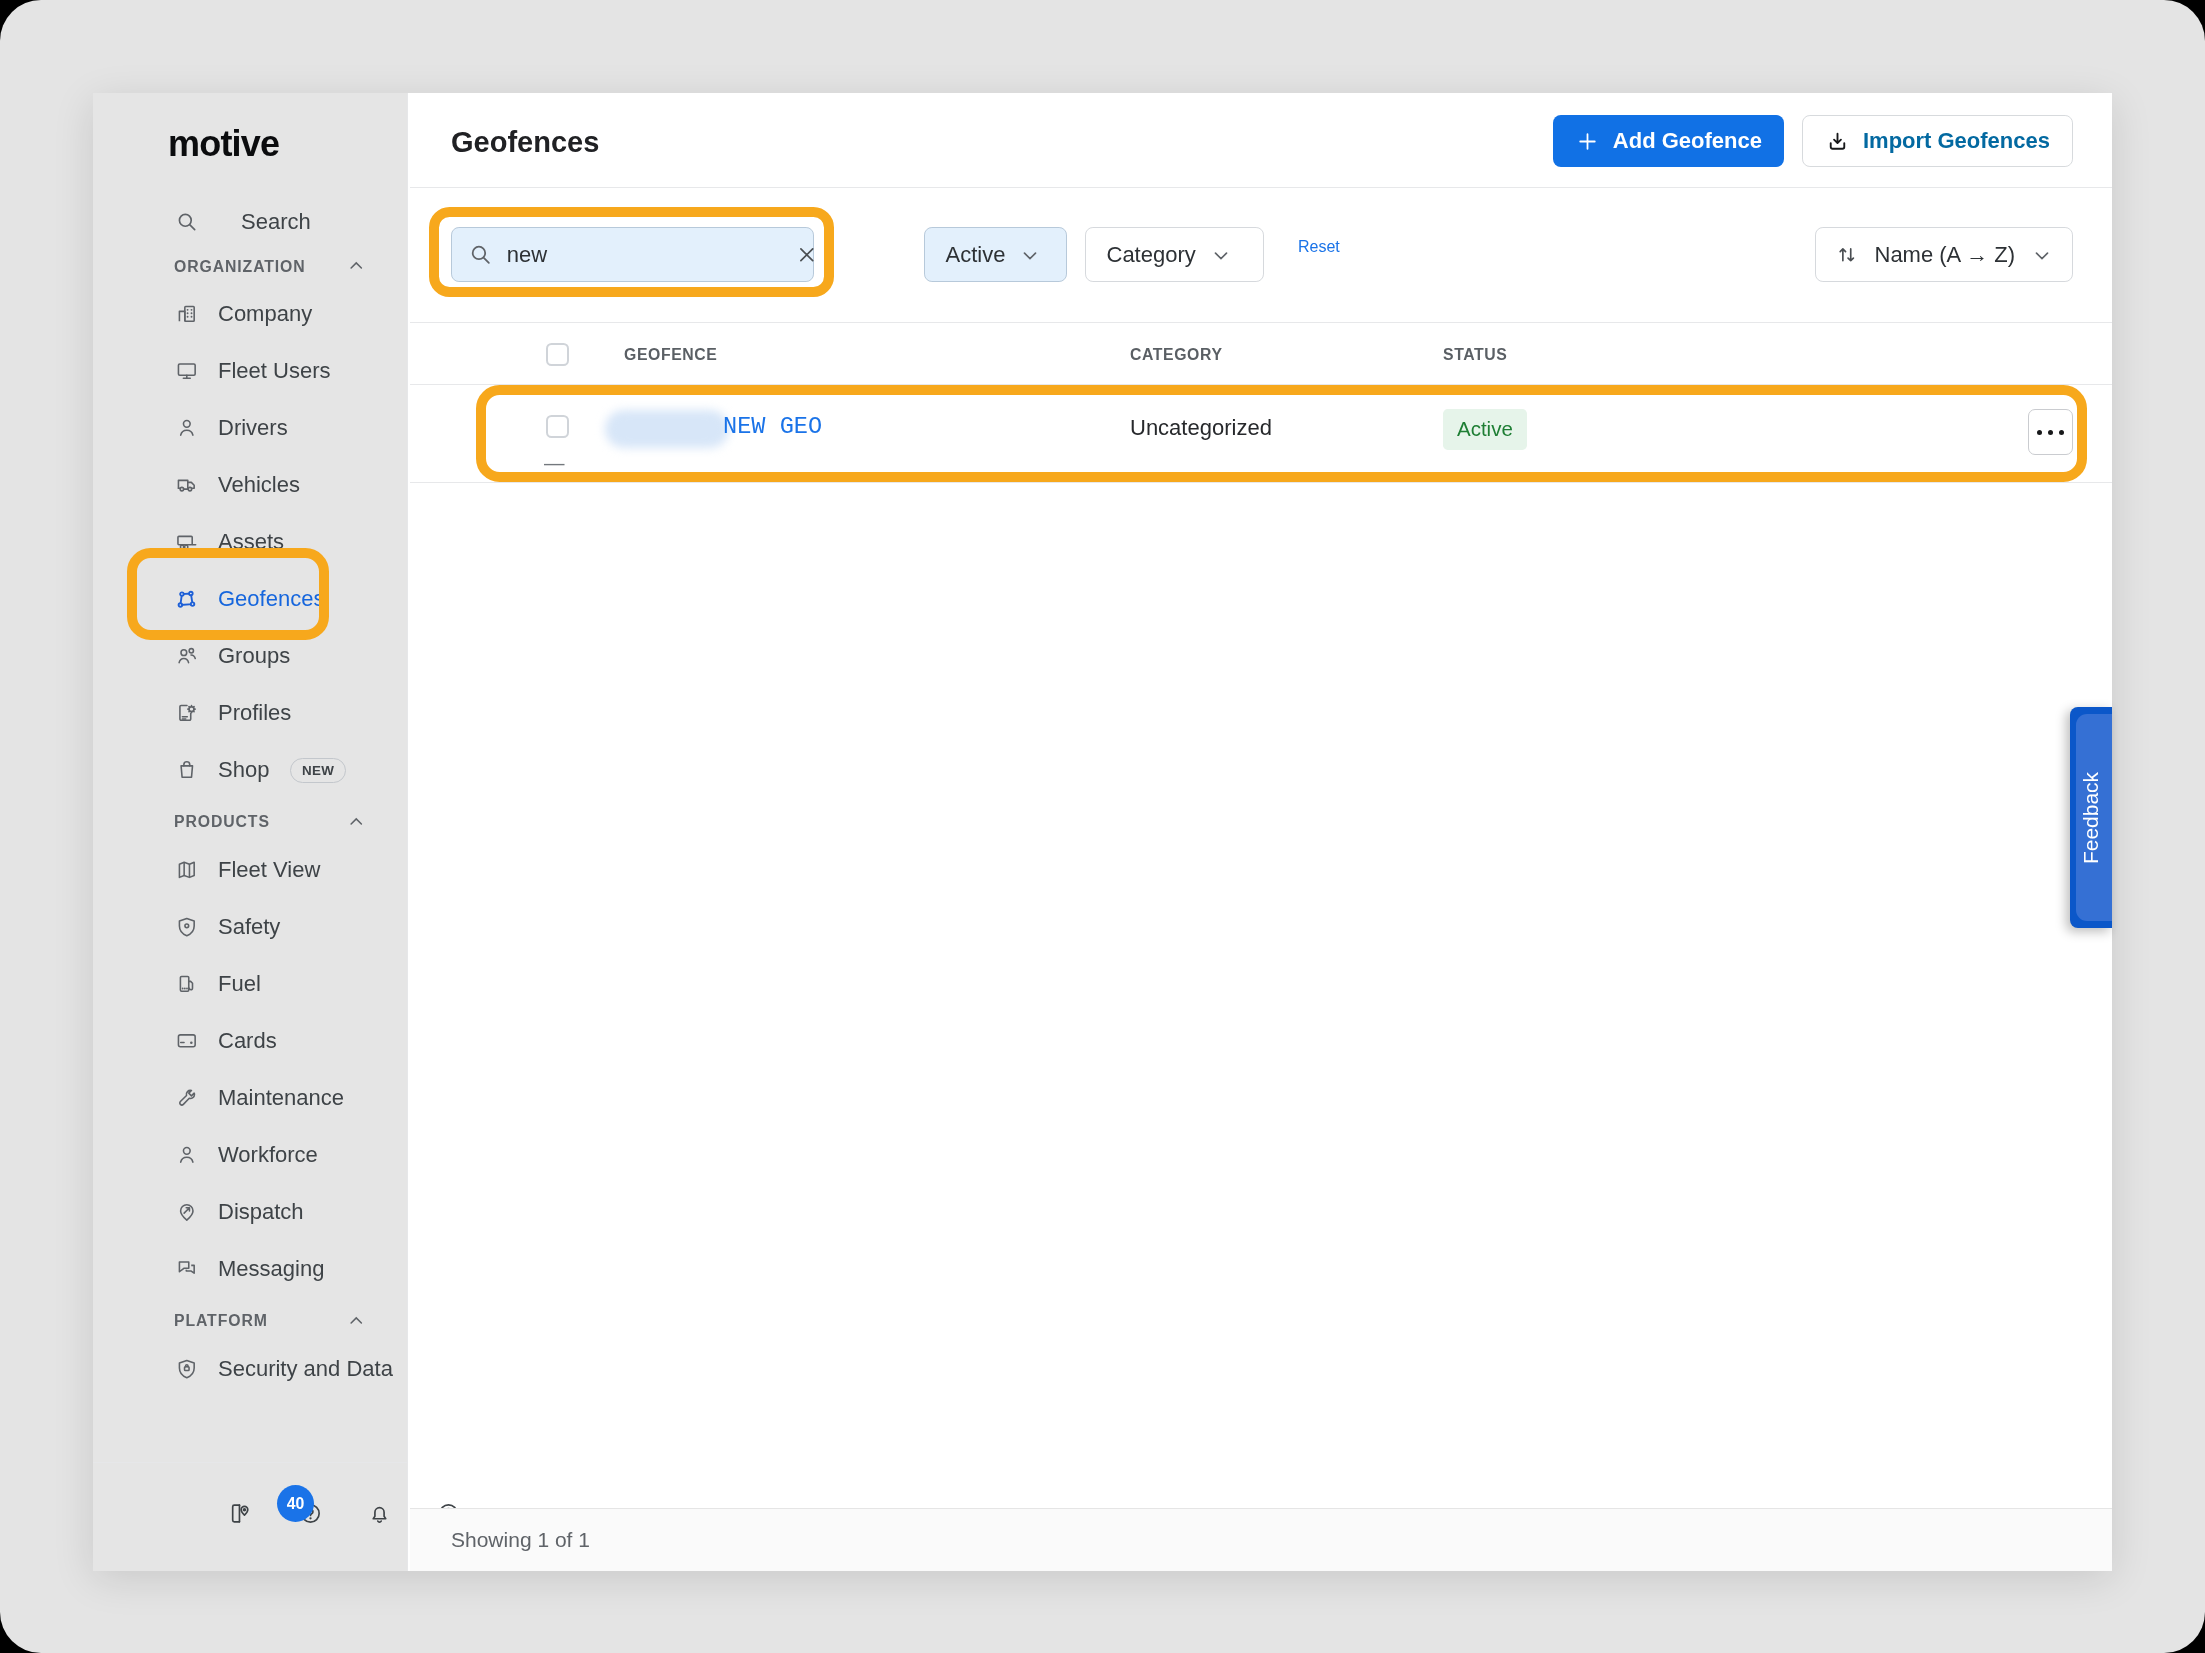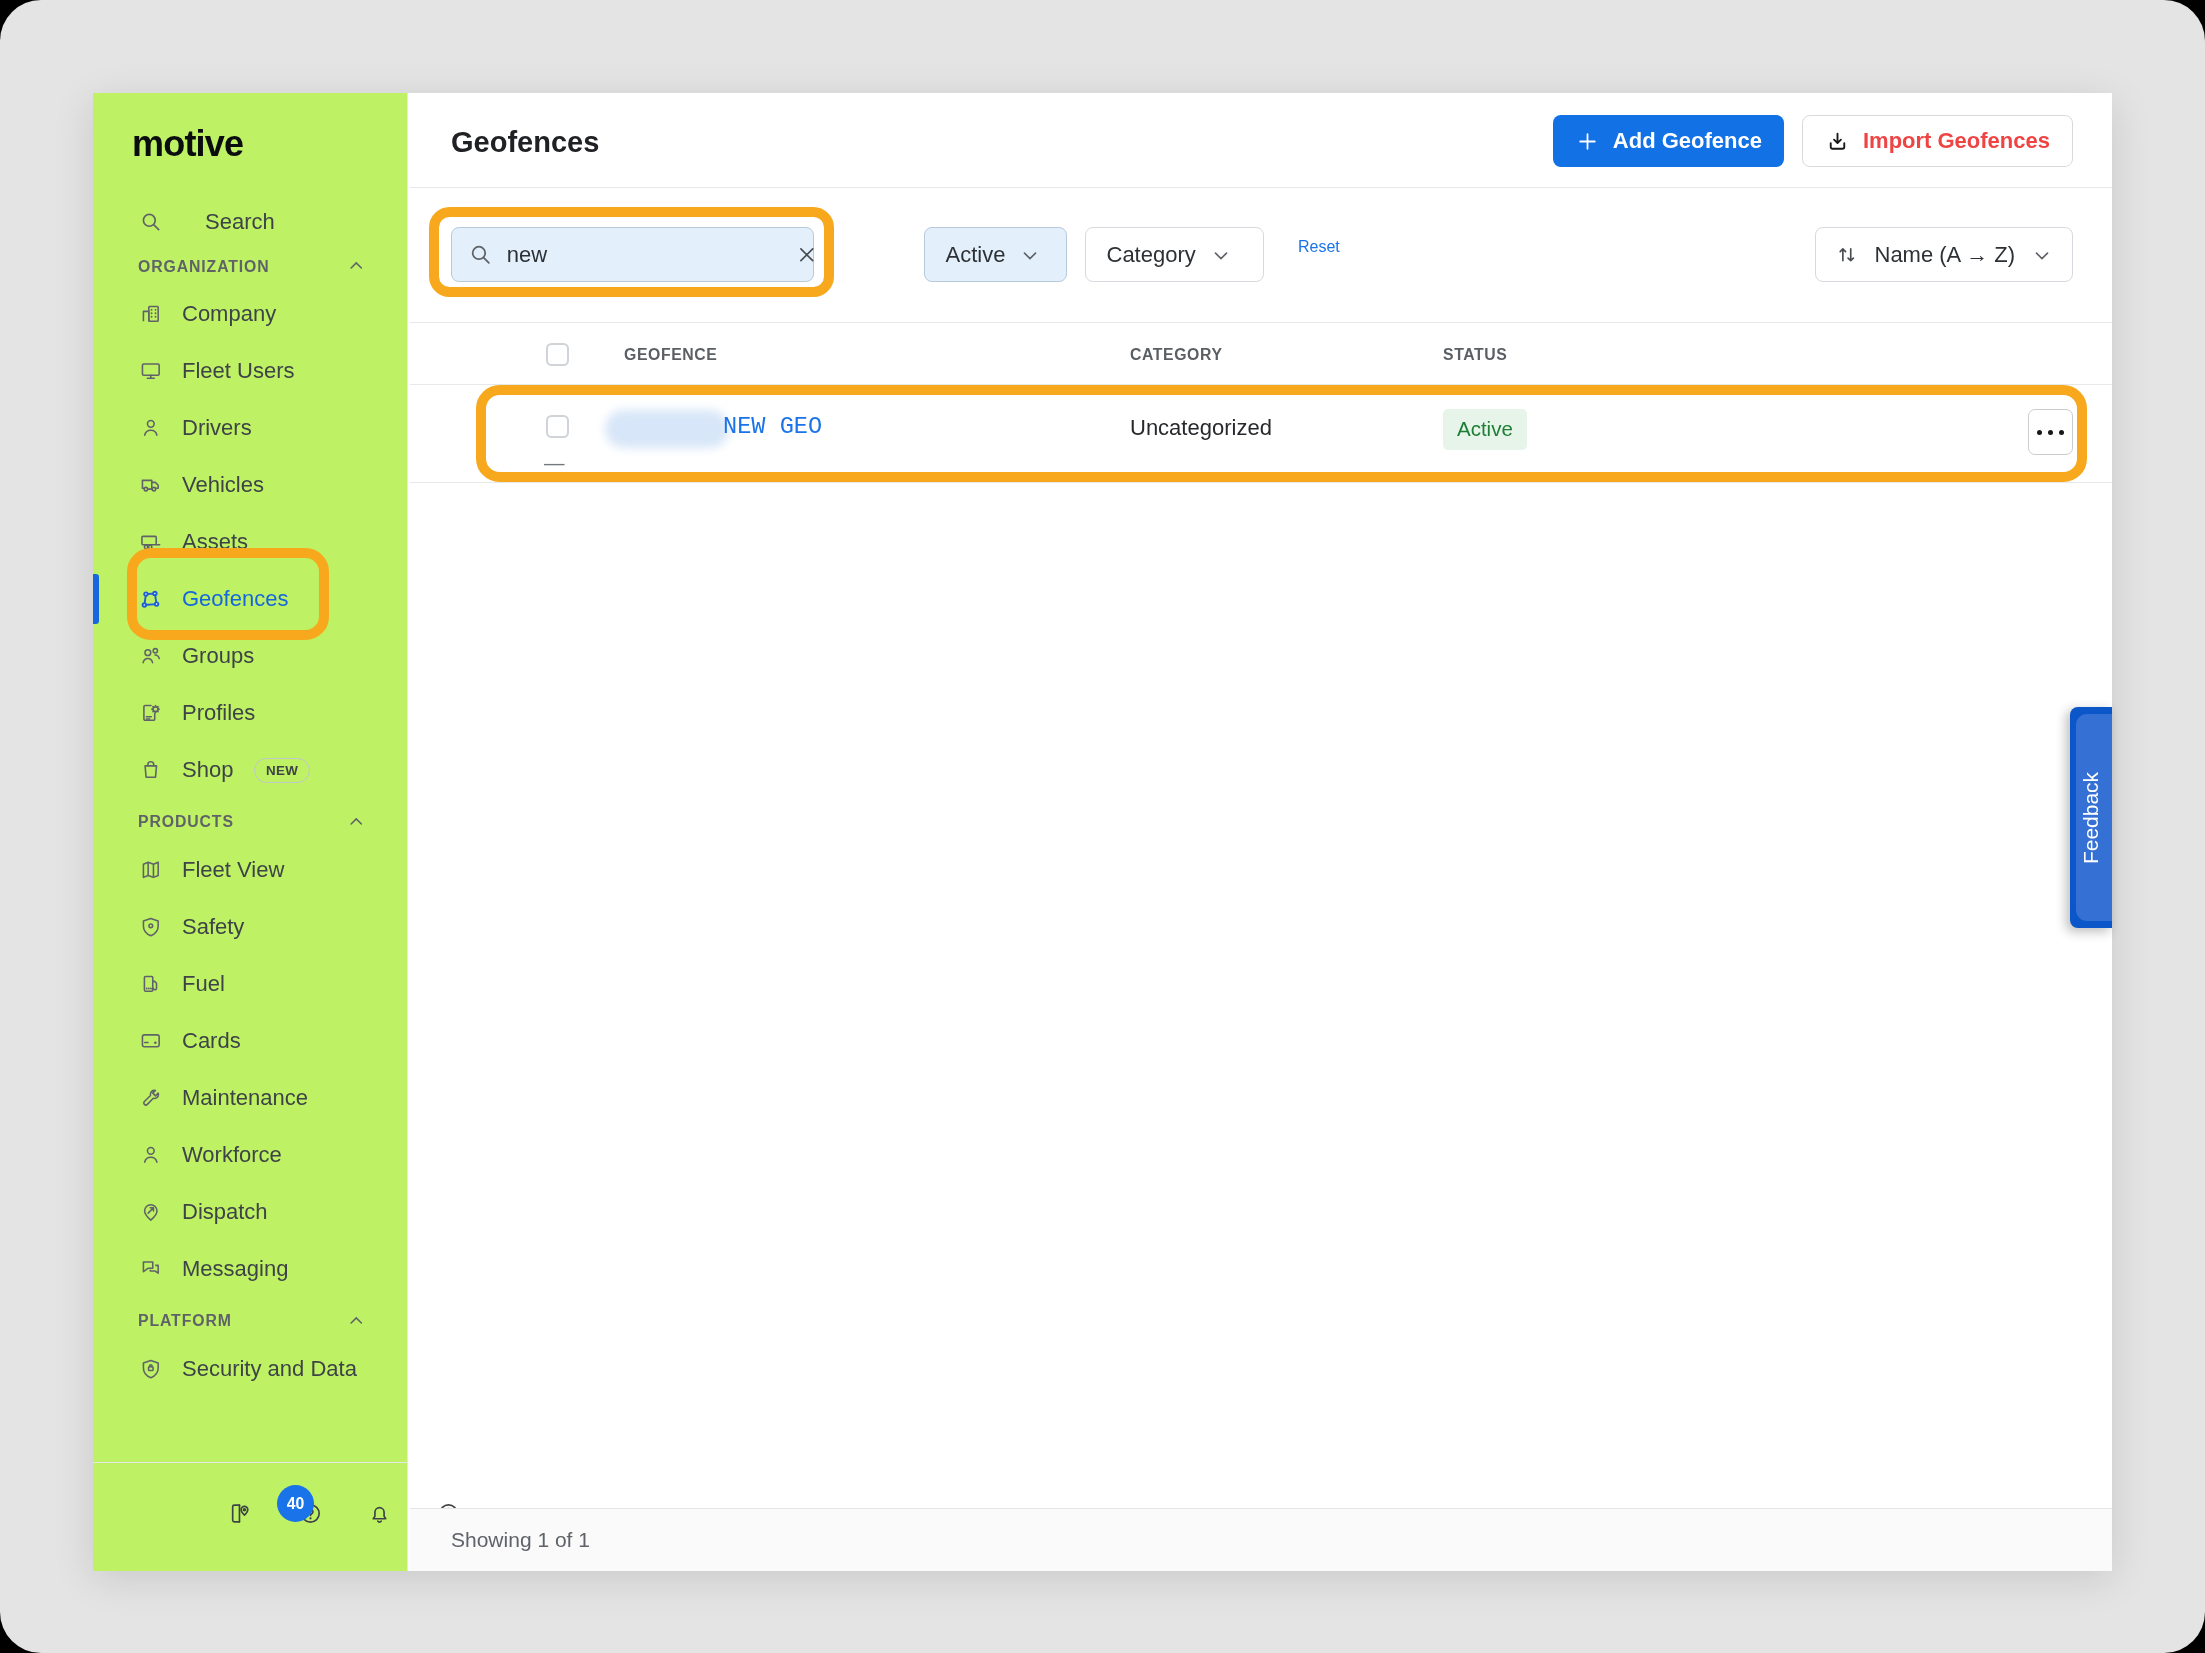--- a/index.html
+++ b/index.html
@@ -6,21 +6,21 @@
   html,body { width:2205px; height:1654px; background:#000; overflow:hidden;
               font-family:"Liberation Sans", sans-serif; }
   .canvas { position:absolute; inset:0; background:#e4e4e4; border-radius:41px; overflow:hidden; }
 
   
   .app { position:absolute; left:93px; top:93px; width:2019px; height:1478px;
          background:#fff; box-shadow:0 7.9px 39px rgba(0,0,0,.12); }
 
   
   .sidebar { position:absolute; left:0; top:0; width:315px; height:100%;
-             background:#bef264; border-right:1.6px solid #e6e7e9; }
+             background:#e5e5e5; border-right:1.6px solid #e6e7e9;padding-left:36px; }
   .logo { margin:30px 0 0 39px; font-size:36px; font-weight:800; letter-spacing:-0.8px; color:#0b0c0e; }
   .nav-item { position:relative; height:57px; display:flex; align-items:center; padding-left:45px; cursor:pointer; }
   .nav-item .icon { width:25px; height:25px; flex:0 0 25px; display:flex; align-items:center; justify-content:center; }
   .nav-item .lbl { margin-left:19px; font-size:22px; color:#3e4347; white-space:nowrap; }
   .nav-item.small { height:43px; margin-top:35px;gap:23px; }
   .nav-item.active .lbl { color:#1666dd; font-weight:500; }
   .nav-item.active::before { content:""; position:absolute; left:0; top:3.2px; width:5.5px; height:50px;
                              background:#1666dd; border-radius:0 3.2px 3.2px 0; }
   .sec-head { height:38px; margin-top:4.7px; display:flex; align-items:center; padding:0 41px 0 45px;
               font-size:15.8px; font-weight:700; letter-spacing:0.9px; color:#5f6368; }
@@ -34,21 +34,21 @@
                  border-radius:50%; color:#fff; font-size:15.8px; font-weight:700;
                  display:flex; align-items:center; justify-content:center; z-index:2; }
 
   
   .main { position:absolute; left:317px; top:0; right:0; height:100%; }
   .page-header { position:relative; height:95px; border-bottom:1.6px solid #e7e8ea; }
   .page-title { position:absolute; left:41px; top:33px; font-size:29px; font-weight:700; color:#202124; }
   .btn { position:absolute; top:22px; height:52px; display:flex; align-items:center; gap:12.6px;
          font-size:22px; font-weight:600; border-radius:7.9px; padding:0 22px; cursor:pointer; }
   .btn-primary { right:328px; background:#1171e5; color:#fff; }
-  .btn-secondary { right:39px; background:#fff; color:#ef4444; border:1.6px solid #d7dadd; }
+  .btn-secondary { right:39px; background:#fff; color:#0369a1; border:1.6px solid #d7dadd; }
 
   .filters { position:relative; height:134px; }
   .search-box { position:absolute; left:41px; top:39px; width:363px; height:55px; background:#e3f0fc;
                 border:1.6px solid #b7c9da; border-radius:7.9px; display:flex; align-items:center; padding:0 15.8px; }
   .search-box input { flex:1; border:none; outline:none; background:transparent; font-size:22px;
                       color:#2d3135; margin-left:14px; font-family:"Liberation Sans",sans-serif; }
   .chip { position:absolute; top:39px; height:55px; border-radius:7.9px; display:flex; align-items:center;
           gap:14px; font-size:22px; color:#2d3135; padding:0 20.5px; cursor:pointer; }
   .chip-active { left:514px; width:143px; background:#e3f0fc; border:1.6px solid #b7c9da; }
   .chip-category { left:675px; width:179px; background:#fff; border:1.6px solid #d6d9dd; }

